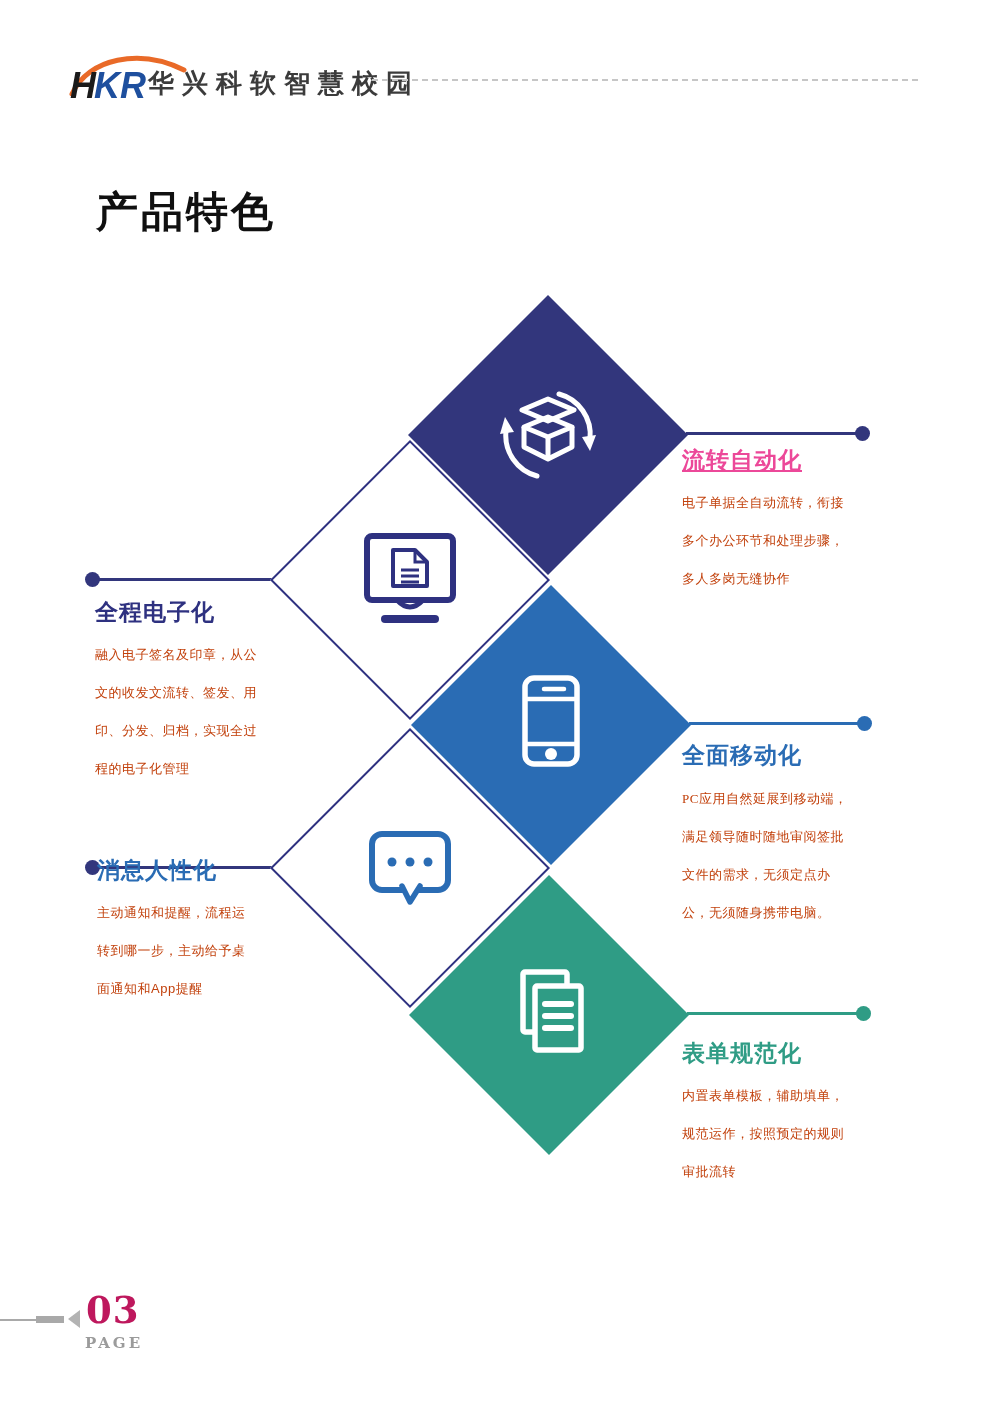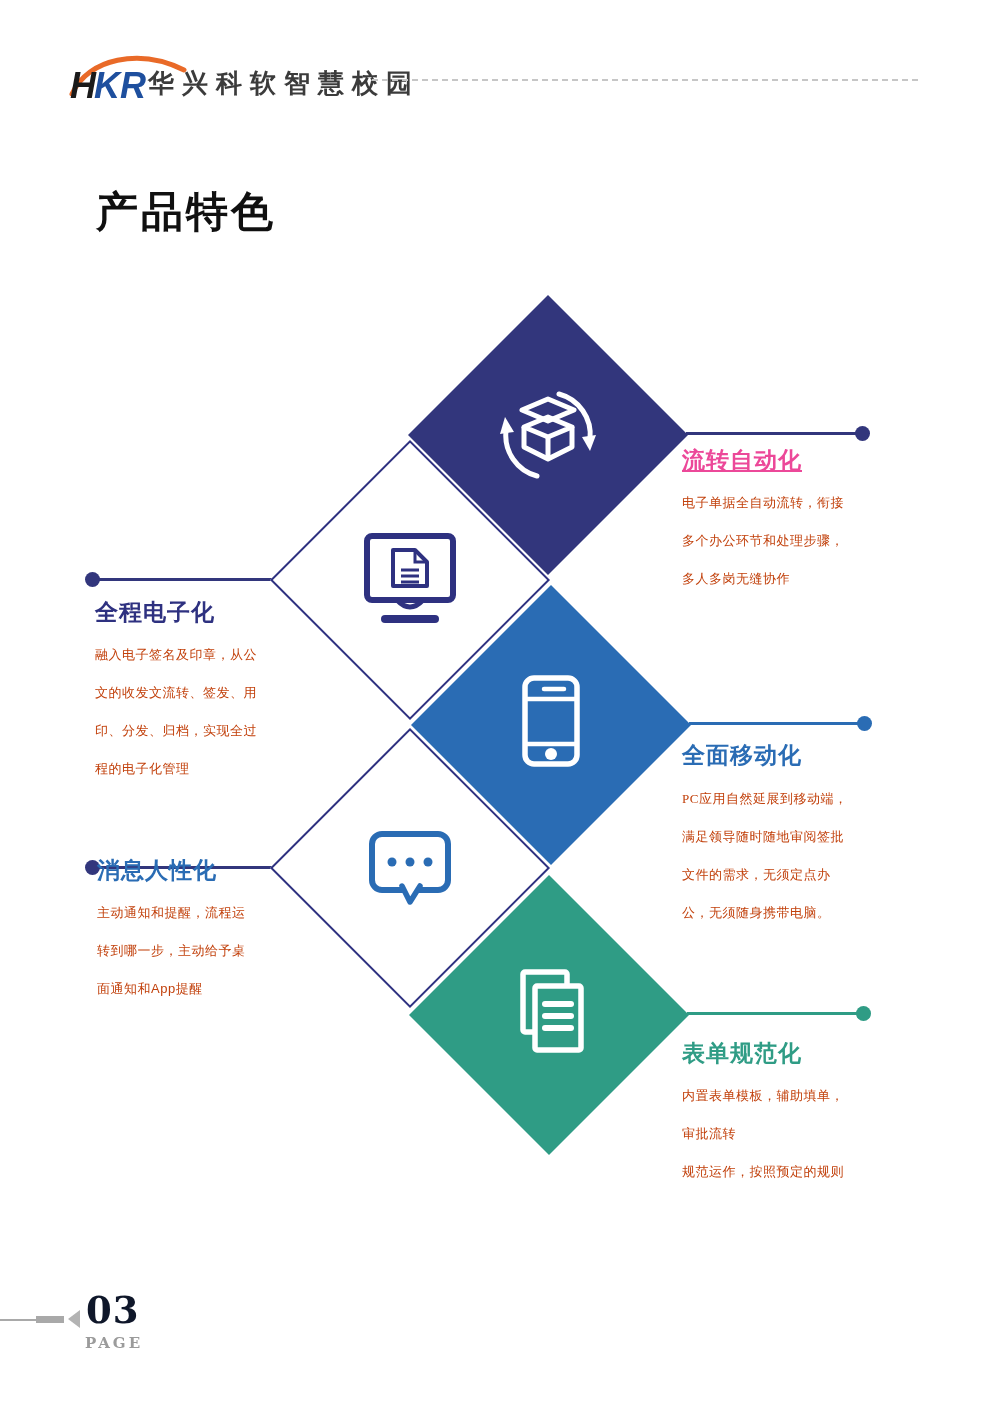--- a/index.html
+++ b/index.html
@@ -64,21 +64,21 @@
   .f-title { font-size:23px; font-weight:800; line-height:28px; margin-bottom:10px; letter-spacing:1px; }
   .t-navy { color:#ec4899;text-decoration:underline; } .t-deep { color:#2E3180; }
   .t-blue { color:#2A6CB4; } .t-green{ color:#2F9C85; }
   .f-line { font-size:13px; line-height:38px; color:#c2410c; letter-spacing:0.5px; white-space:nowrap; }
   
   .foot-line { position:absolute; left:0; top:1319px; width:36px; height:2px; background:#a9a9a9; }
   .foot-bar  { position:absolute; left:36px; top:1316px; width:28px; height:7px; background:#a9a9a9; }
   .foot-tri  { position:absolute; left:68px; top:1310px; width:0; height:0;
                border-right:12px solid #b3b3b3; border-top:9px solid transparent; border-bottom:9px solid transparent; }
   .foot-num  { position:absolute; left:86px; top:1288px; font-family:"DejaVu Serif","Liberation Serif",serif;
-               font-size:37px; font-weight:800; color:#0f172a; letter-spacing:1px; }
+               font-size:37px; font-weight:800; color:#be185d; letter-spacing:1px; }
   .foot-page { position:absolute; left:85px; top:1334px; font-family:"DejaVu Serif","Liberation Serif",serif;
                font-size:15px; font-weight:700; color:#9b9b9b; letter-spacing:3px; }
 </style>
 </head>
 <body>
 
 <div class="page">
 
   <svg class="logo-svg" viewBox="0 0 126 62">
     <path d="M4,44 C20,8 72,-2 116,20" fill="none" stroke="#E96A28" stroke-width="5" stroke-linecap="round"></path>
@@ -177,22 +177,22 @@
   <div class="feature f4">
     <div class="f-title t-blue">消息人性化</div>
     <div class="f-line">主动通知和提醒，流程运</div>
     <div class="f-line">转到哪一步，主动给予桌</div>
     <div class="f-line">面通知和App提醒</div>
   </div>
 
   <div class="feature f5">
     <div class="f-title t-green">表单规范化</div>
     <div class="f-line">内置表单模板，辅助填单，</div>
+    <div class="f-line">规范运作，按照预定的规则</div>
     <div class="f-line">审批流转</div>
-    <div class="f-line">规范运作，按照预定的规则</div>
   </div>
 
   <div class="foot-line"></div>
   <div class="foot-bar"></div>
   <div class="foot-tri"></div>
   <div class="foot-num">03</div>
   <div class="foot-page">PAGE</div>
 
 </div>
 

